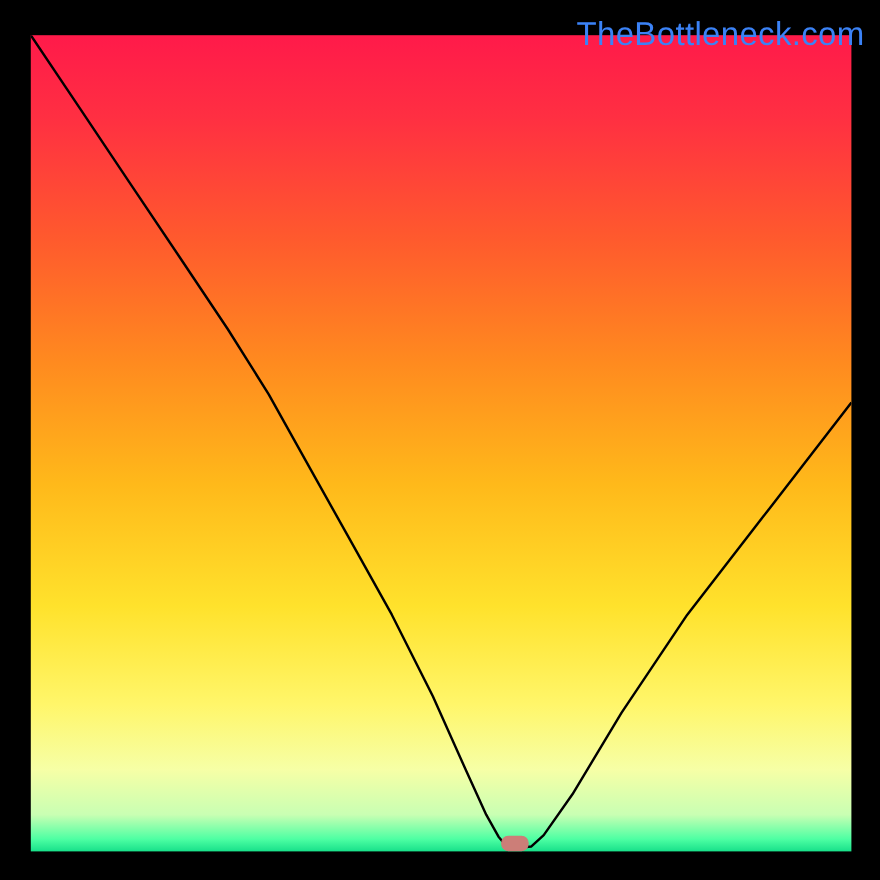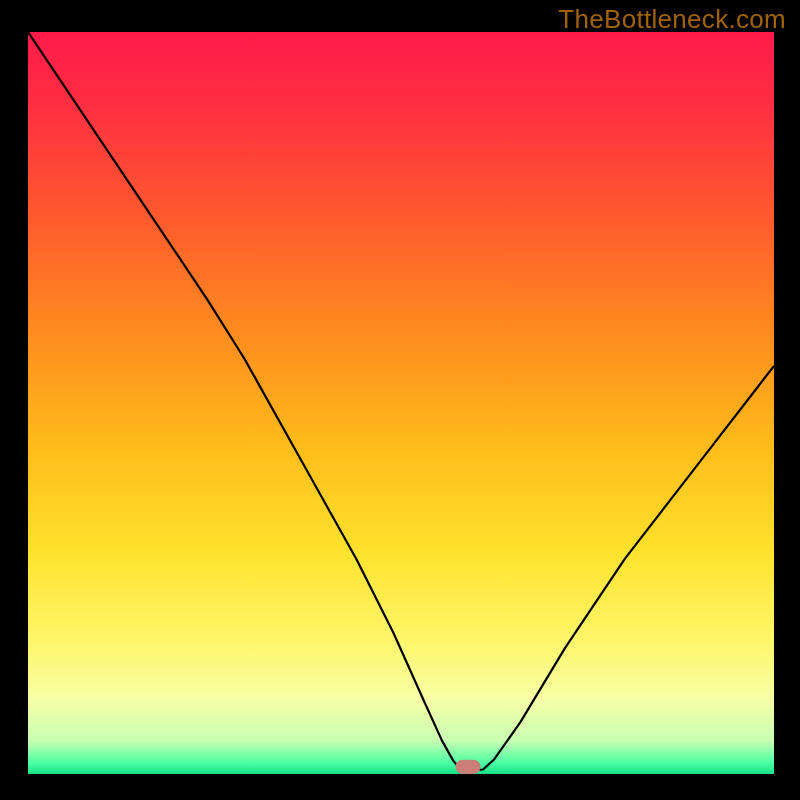--- a/index.html
+++ b/index.html
@@ -12,24 +12,24 @@
     font-family: Arial, Helvetica, sans-serif;
   }
   .container {
     position: relative;
     width: 800px;
     height: 800px;
     background: #000;
   }
   .watermark {
     position: absolute;
-    top: 4px;
+    top: 15px;
     right: 14px;
-    color: #a16207;
-    font-size: 26px;
+    color: #3b82f6;
+    font-size: 30px;
     font-weight: 500;
     letter-spacing: 0.3px;
     z-index: 5;
   }
   svg.chart {
     position: absolute;
     left: 0;
     top: 0;
     width: 800px;
     height: 800px;

